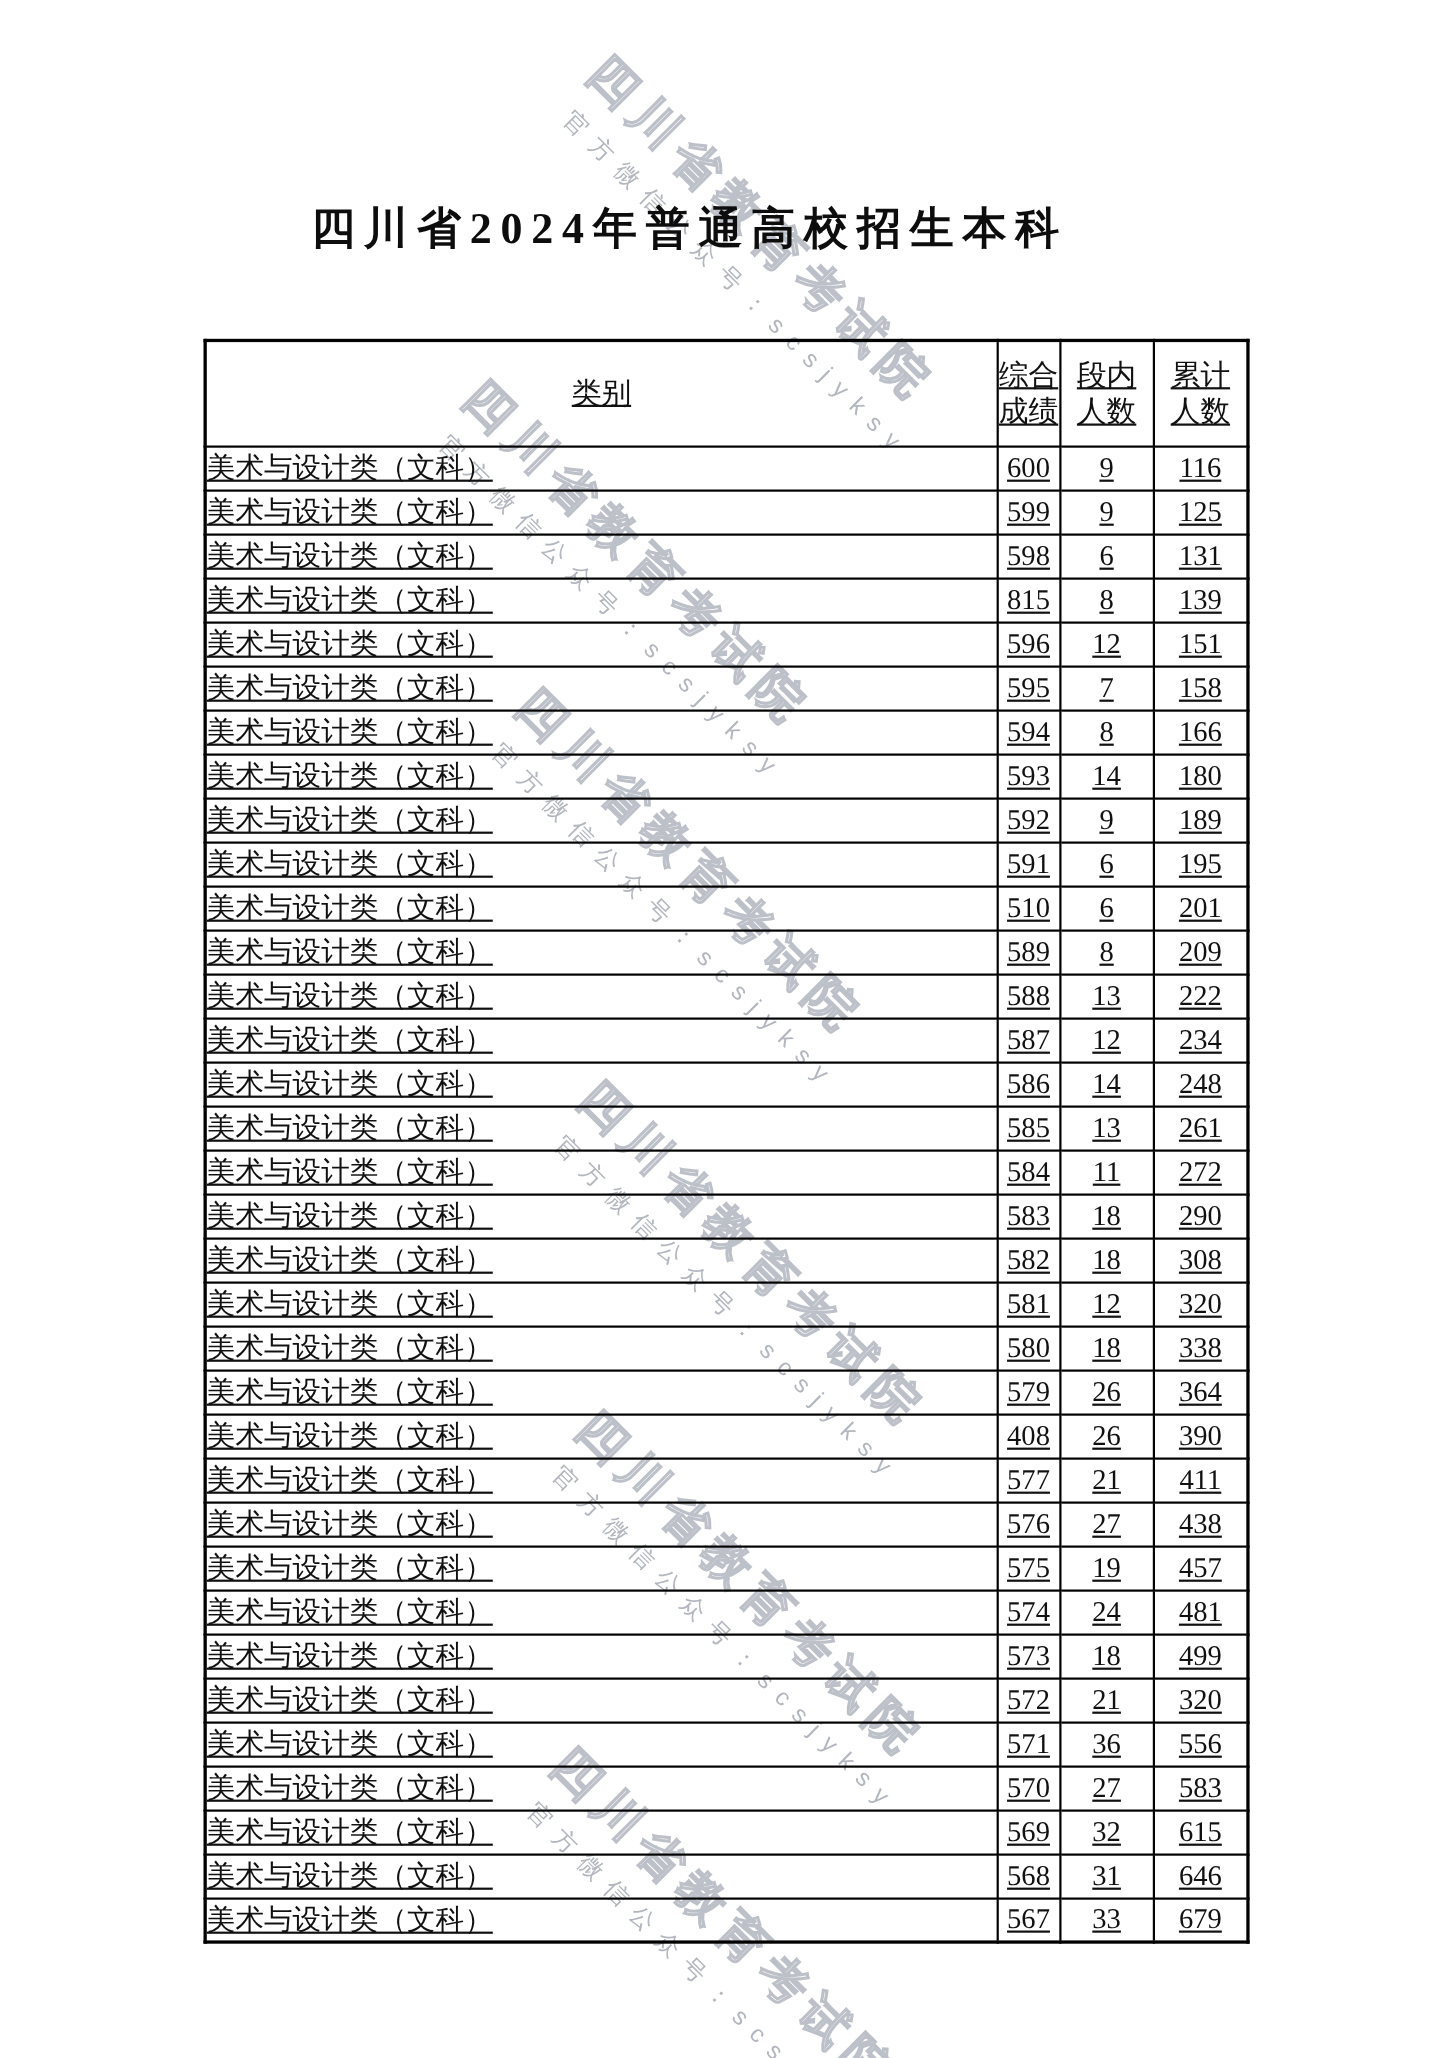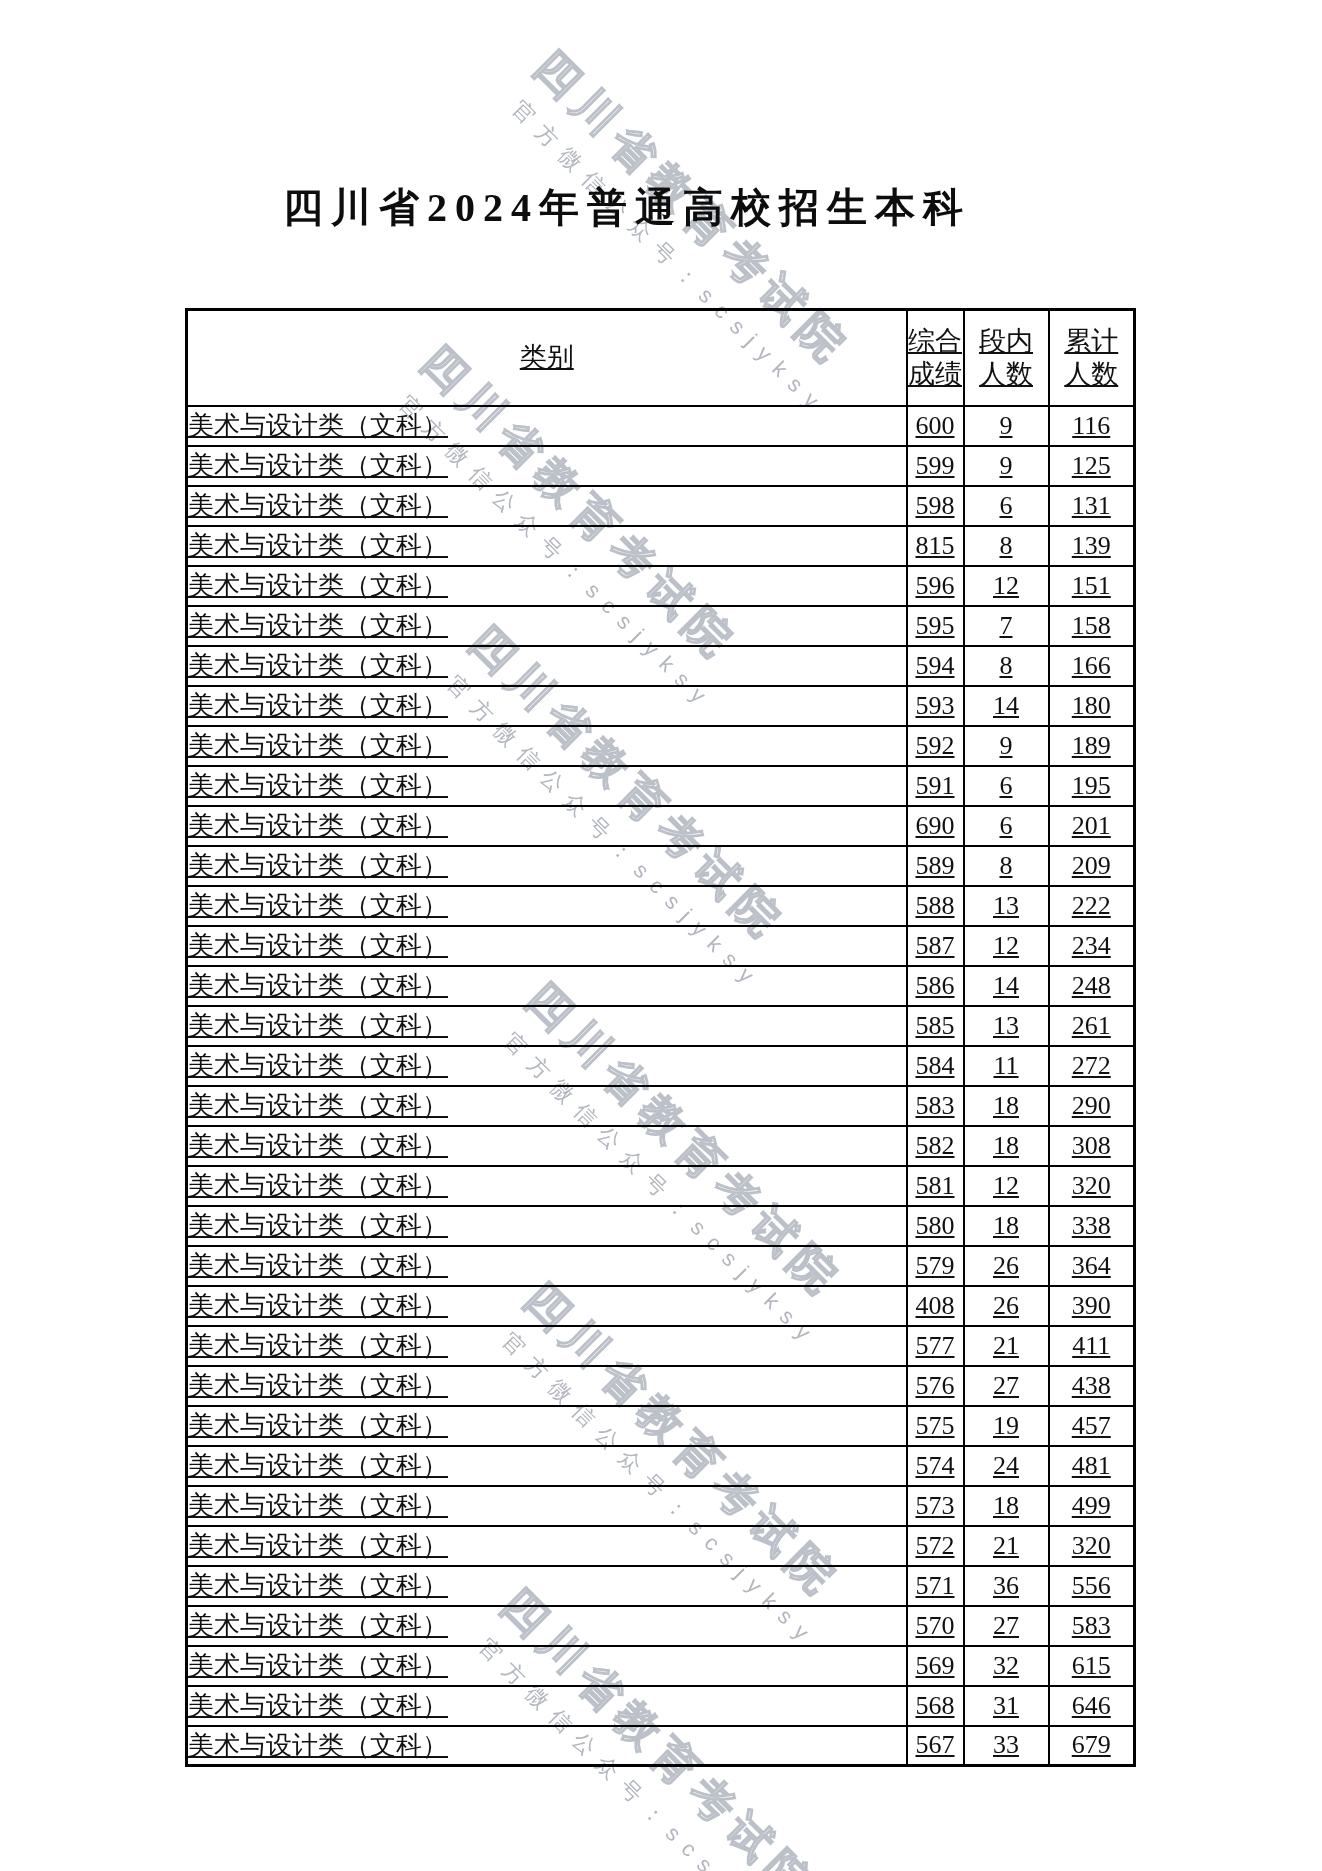--- a/index.html
+++ b/index.html
@@ -217,21 +217,21 @@
             <td class="cell-num">189</td>
           </tr>
           <tr>
             <td class="cell-cat">美术与设计类（文科）</td>
             <td class="cell-num">591</td>
             <td class="cell-num">6</td>
             <td class="cell-num">195</td>
           </tr>
           <tr>
             <td class="cell-cat">美术与设计类（文科）</td>
-            <td class="cell-num">690</td>
+            <td class="cell-num">510</td>
             <td class="cell-num">6</td>
             <td class="cell-num">201</td>
           </tr>
           <tr>
             <td class="cell-cat">美术与设计类（文科）</td>
             <td class="cell-num">589</td>
             <td class="cell-num">8</td>
             <td class="cell-num">209</td>
           </tr>
           <tr>

